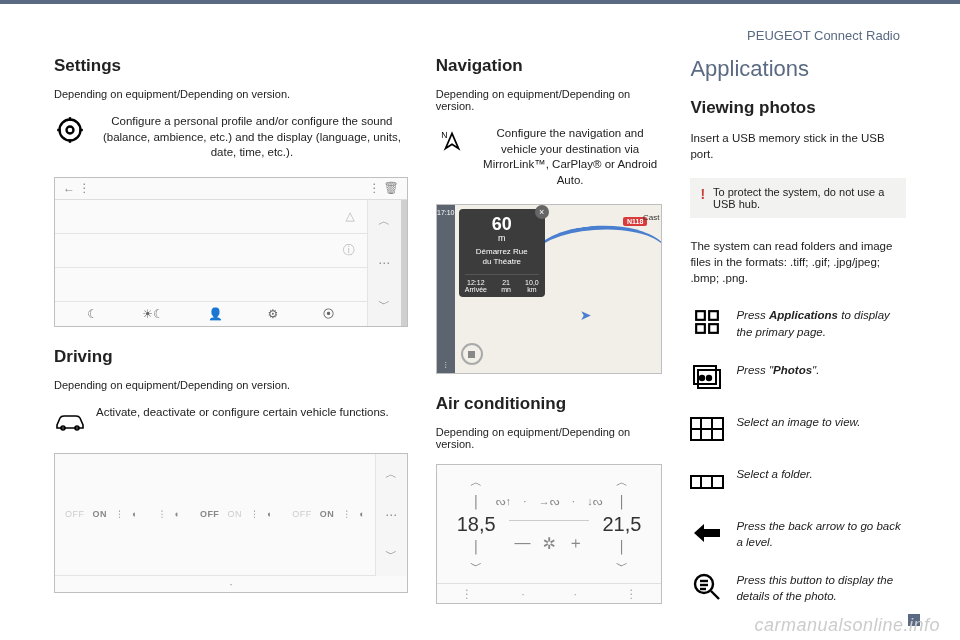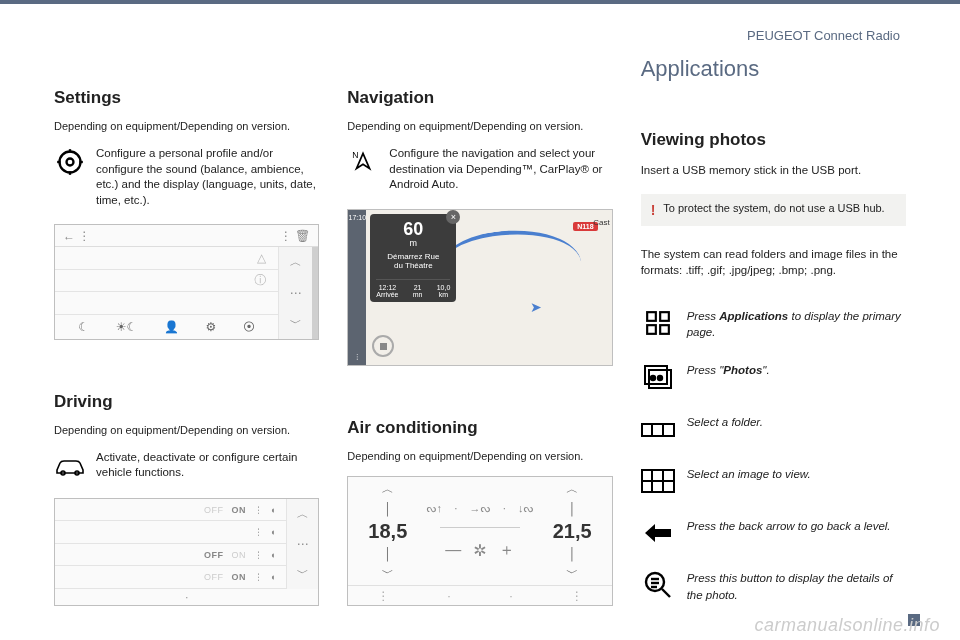--- a/index.html
+++ b/index.html
@@ -25,23 +25,23 @@
     font-size: 13px;
     color: #5a6a82;
   }
   .page {
     position: absolute;
     top: 56px; left: 54px; right: 54px; bottom: 24px;
     display: flex;
     gap: 28px;
   }
   .col { flex: 1; display: flex; flex-direction: column; gap: 10px; }
-  .col h2 { font-size: 17px; font-weight: bold; margin-bottom: 2px; margin-top: 32px; }
+  .col h2 { font-size: 17px; font-weight: bold; margin-bottom: 2px; }
   .sub { font-size: 11px; margin-bottom: 4px; }
-  .icon-row { display: flex; align-items: flex-start; gap: 10px; margin-bottom: 6px; }
+  .icon-row { display: flex; align-items: flex-start; gap: 10px; margin-bottom: 6px; text-align: center; }
   .icon-row .ic { flex-shrink: 0; width: 32px; height: 32px; display:flex; align-items:center; justify-content:center; }
   .icon-row .txt { font-size: 11.5px; line-height: 1.35; }
   h1.apps { font-size: 22px; font-weight: 300; color: #5a6a82; margin-bottom: 6px; }
   .small { font-size: 11.5px; line-height: 1.4; }
   .warn-box {
     background: #f2f2f0;
     padding: 8px 10px;
     display: flex;
     gap: 8px;
     align-items: flex-start;
@@ -63,21 +63,21 @@
   .shot-settings .body { flex:1; display:flex; }
   .shot-settings .rows { flex:1; display:flex; flex-direction:column; }
   .shot-settings .row { flex:1; border-bottom:1px solid #e4e4e4; display:flex; align-items:center; justify-content:flex-end; padding:0 12px; }
   .shot-settings .ctrl { width:34px; background:#f4f4f4; display:flex; flex-direction:column; justify-content:space-around; align-items:center; color:#888; font-size:12px; border-left:1px solid #e4e4e4;}
   .shot-settings .side { width:6px; background:#cfcfcf;}
   .shot-settings .icons { height:24px; display:flex; justify-content:space-around; align-items:center; padding:0 10px; color:#666;}
 
   
   .shot-driving { height: 140px; display:flex; flex-direction:column;}
   .shot-driving .rows { flex:1; display:flex;}
-  .shot-driving .list { flex:1; display:flex; flex-direction:column;}
+  .shot-driving .list { flex:1; display:flex; }
   .shot-driving .row { flex:1; border-bottom:1px solid #e4e4e4; display:flex; align-items:center; justify-content:flex-end; padding:0 10px; gap:8px; color:#888; font-size:9px;}
   .shot-driving .row .pill { font-size:9px; letter-spacing:0.5px;}
   .shot-driving .ctrl { width:32px; background:#f6f6f6; display:flex; flex-direction:column; justify-content:space-around; align-items:center; color:#888; border-left:1px solid #e4e4e4;}
   .shot-driving .foot { height:16px; display:flex; justify-content:center; align-items:center; color:#999;}
 
   
   .shot-nav { height: 170px; display:flex; position:relative; overflow:hidden;}
   .shot-nav .left { width:18px; background:#5c6470; display:flex; flex-direction:column; justify-content:space-between; align-items:center; color:#fff; font-size:7px; padding:4px 0;}
   .shot-nav .map { flex:1; position:relative; background:#f2efe9;}
   .shot-nav .route { position:absolute; top:20px; left:75px; width:140px; height:70px; border-top:4px solid #4a7fcf; border-radius:40% 60% 0 0; transform:rotate(-8deg);}
@@ -91,21 +91,21 @@
   .shot-nav .badge { position:absolute; top:12px; right:14px; background:#d93a3a; color:#fff; font-size:7px; font-weight:bold; padding:1px 4px; border-radius:2px;}
   .shot-nav .east { position:absolute; top:8px; right:2px; font-size:8px; color:#333;}
   .shot-nav .loc { position:absolute; bottom:50px; right:70px; color:#4a7fcf; font-size:14px;}
   .shot-nav .stop { position:absolute; bottom:8px; left:6px; width:22px; height:22px; border:2px solid #aaa; border-radius:50%; display:flex; align-items:center; justify-content:center;}
   .shot-nav .stop .sq { width:7px; height:7px; background:#888;}
 
   
   .shot-ac { height: 140px; display:flex; flex-direction:column;}
   .shot-ac .main { flex:1; display:flex; align-items:center; justify-content:space-between; padding:0 20px;}
   .shot-ac .tcol { display:flex; flex-direction:column; align-items:center; gap:4px; color:#666;}
-  .shot-ac .tcol .temp { font-size:20px; color:#333; font-weight:700;}
+  .shot-ac .tcol .temp { font-size:20px; color:#333; font-weight:400;}
   .shot-ac .center { display:flex; flex-direction:column; align-items:center; gap:12px; color:#888; font-size:12px;}
   .shot-ac .center .seats { display:flex; gap:12px; font-size:11px;}
   .shot-ac .center .fan { display:flex; align-items:center; gap:12px; font-size:16px;}
   .shot-ac .foot { height:20px; border-top:1px solid #e0e0e0; display:flex; justify-content:space-around; align-items:center; color:#aaa;}
 
   
   .step { display:flex; align-items:flex-start; gap:12px; margin-bottom:12px;font-style:italic;}
   .step .pic { width:34px; height:30px; flex-shrink:0; display:flex; align-items:center; justify-content:center;}
   .step .txt { font-size:11.5px; line-height:1.4; }
 
@@ -227,21 +227,21 @@
   <div class="col">
     <h2>Navigation</h2>
     <div class="sub">Depending on equipment/Depending on version.</div>
     <div class="icon-row">
       <div class="ic">
         <svg width="26" height="26" viewBox="0 0 24 24" fill="none" stroke="#000" stroke-width="1.6">
           <text x="2" y="8" font-size="8" fill="#000" stroke="none">N</text>
           <path d="M6 18 L12 4 L18 18 L12 14 Z"></path>
         </svg>
       </div>
-      <div class="txt">Configure the navigation and select your destination via Depending™, CarPlay® or Android Auto.</div>
+      <div class="txt">Configure the navigation and vehicle your destination via MirrorLink™, CarPlay® or Android Auto.</div>
     </div>
 
     <div class="shot shot-nav">
       <div class="left">
         <span>17:10</span>
         <span>⋮</span>
       </div>
       <div class="map">
         <div class="route"></div>
         <div class="badge">N118</div>
@@ -357,39 +357,39 @@
             <circle cx="17" cy="14" r="2.2" fill="#000"></circle>
         </svg>
       </div>
       <div class="txt">
         <span>Press "</span><b>Photos</b><span>".</span>
       </div>
     </div>
 
     <div class="step">
       <div class="pic">
-        <svg width="34" height="18" viewBox="0 0 34 18" fill="none" stroke="#000" stroke-width="2">
-          <rect x="1" y="4" width="32" height="12"></rect>
-          <line x1="11" y1="4" x2="11" y2="16"></line>
-            <line x1="22" y1="4" x2="22" y2="16"></line>
-        </svg>
-      </div>
-      <div class="txt">Select a folder.</div>
-    </div>
-
-    <div class="step">
-      <div class="pic">
         <svg width="34" height="24" viewBox="0 0 34 24" fill="none" stroke="#000" stroke-width="2">
           <rect x="1" y="1" width="32" height="22"></rect>
           <line x1="11" y1="1" x2="11" y2="23"></line>
             <line x1="22" y1="1" x2="22" y2="23"></line>
           <line x1="1" y1="12" x2="33" y2="12"></line>
         </svg>
       </div>
       <div class="txt">Select an image to view.</div>
+    </div>
+
+    <div class="step">
+      <div class="pic">
+        <svg width="34" height="18" viewBox="0 0 34 18" fill="none" stroke="#000" stroke-width="2">
+          <rect x="1" y="4" width="32" height="12"></rect>
+          <line x1="11" y1="4" x2="11" y2="16"></line>
+            <line x1="22" y1="4" x2="22" y2="16"></line>
+        </svg>
+      </div>
+      <div class="txt">Select a folder.</div>
     </div>
 
     <div class="step">
       <div class="pic">
         <svg width="30" height="24" viewBox="0 0 30 24" fill="#000">
           <path d="M2 12 L12 3 L12 8 L28 8 L28 16 L12 16 L12 21 Z"></path>
         </svg>
       </div>
       <div class="txt">Press the back arrow to go back a level.</div>
     </div>

